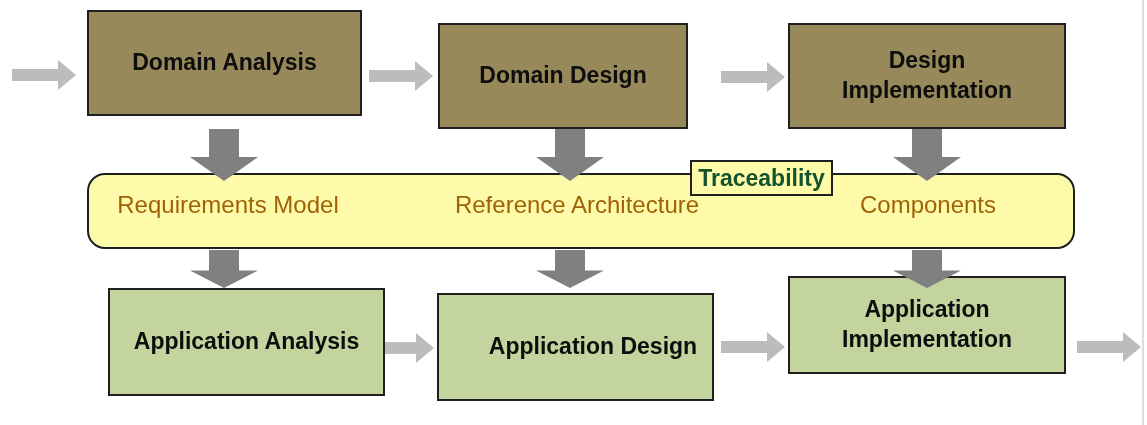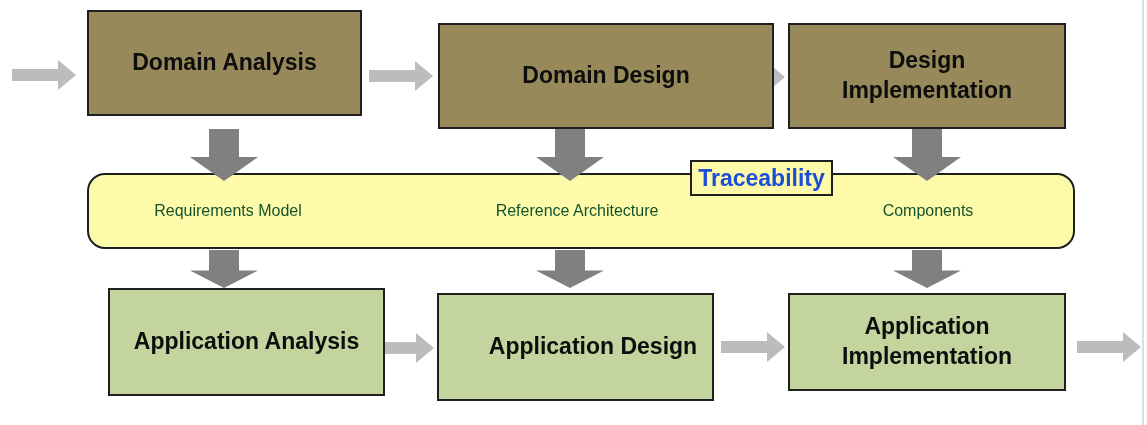--- a/index.html
+++ b/index.html
@@ -35,45 +35,45 @@
     left: 87px; top: 173px;
     width: 988px; height: 76px;
     box-sizing: border-box;
     background: var(--band-fill, #fdfbaa);
     border: 2px solid var(--box-border, #1f1f1f);
     border-radius: 18px;
     z-index: 1;
   }
   .band-label {
     position: absolute;
-    top: 211px;
+    top: 205px;
     transform: translate(-50%, -50%);
-    font-size: 16px;
+    font-size: 24px;
     font-weight: normal;
-    color: #14532d;
+    color: #a16207;
     white-space: nowrap;
     z-index: 2;
   }
   .band-label.c1 { left: 228px; }
   .band-label.c2 { left: 577px; }
   .band-label.c3 { left: 928px; }
 
   .trace-tag {
     position: absolute;
     left: 690px; top: 160px;
     width: 143px; height: 36px;
     box-sizing: border-box;
     background: var(--band-fill, #fdfbaa);
     border: 2px solid var(--box-border, #1f1f1f);
     display: flex;
     align-items: center;
     justify-content: center;
     font-weight: bold;
     font-size: 23px;
-    color: #1d4ed8;
+    color: #14532d;
     z-index: 4;
   }
 
   .arrow { position: absolute; }
   .arrow svg { display: block; }
   .arrow.down { color: var(--down-arrow, #808080); z-index: 3; }
   .arrow.right { color: var(--side-arrow, #bcbcbc); z-index: 0; }
 
   .page-edge {
     position: absolute;
@@ -95,21 +95,21 @@
   </div>
 
   <div class="pbox domain" style="left:87px; top:10px; width:275px; height:106px;">
     <span class="inner">Domain Analysis</span>
   </div>
   <div class="arrow right" style="left:369px; top:61px;">
     <svg width="64" height="30" viewBox="0 0 64 30">
         <polygon points="0,9 46,9 46,0 64,15 46,30 46,21 0,21" fill="currentColor"></polygon>
       </svg>
   </div>
-  <div class="pbox domain" style="left:438px; top:23px; width:336px; height:106px;justify-content:center;">
+  <div class="pbox domain" style="left:438px; top:23px; width:250px; height:106px;justify-content:center;">
     <span class="inner">Domain Design</span>
   </div>
   <div class="arrow right" style="left:721px; top:62px;">
     <svg width="64" height="30" viewBox="0 0 64 30">
         <polygon points="0,9 46,9 46,0 64,15 46,30 46,21 0,21" fill="currentColor"></polygon>
       </svg>
   </div>
   <div class="pbox domain" style="left:788px; top:23px; width:278px; height:106px;">
     <span class="inner narrow">Design Implementation</span>
   </div>
@@ -163,21 +163,21 @@
       </svg>
   </div>
   <div class="pbox application" style="left:437px; top:293px; width:277px; height:108px;padding-left:35px;">
     <span class="inner">Application Design</span>
   </div>
   <div class="arrow right" style="left:721px; top:332px;">
     <svg width="64" height="30" viewBox="0 0 64 30">
         <polygon points="0,9 46,9 46,0 64,15 46,30 46,21 0,21" fill="currentColor"></polygon>
       </svg>
   </div>
-  <div class="pbox application" style="left:788px; top:293px; width:278px; height:98px;">
+  <div class="pbox application" style="left:788px; top:276px; width:278px; height:98px;">
     <span class="inner narrow">Application Implementation</span>
   </div>
 
   <div class="arrow right" style="left:1077px; top:332px;">
     <svg width="64" height="30" viewBox="0 0 64 30">
         <polygon points="0,9 46,9 46,0 64,15 46,30 46,21 0,21" fill="currentColor"></polygon>
       </svg>
   </div>
 
   <div class="page-edge"></div>

